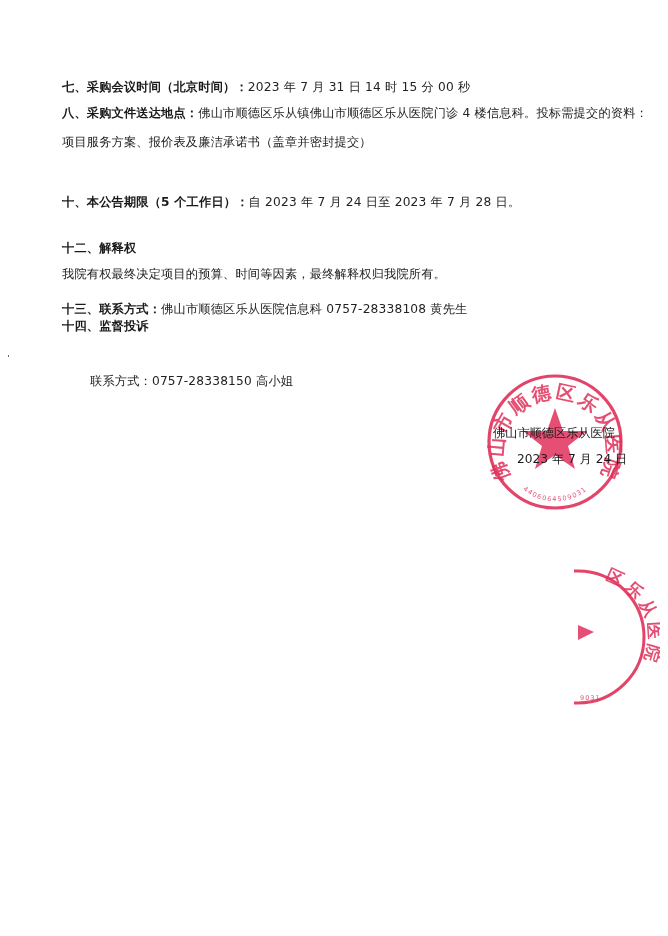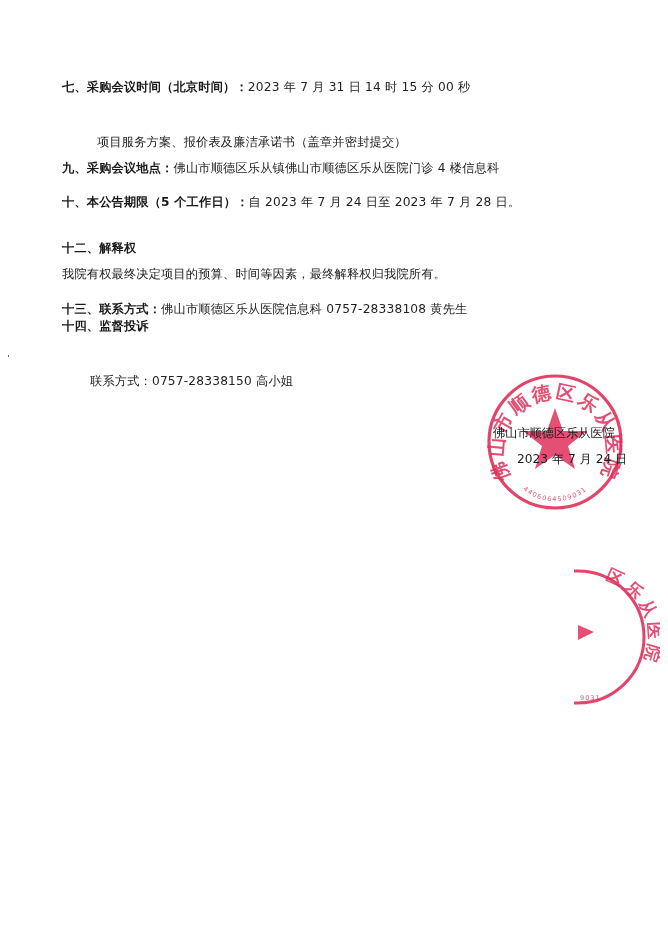--- a/index.html
+++ b/index.html
@@ -24,27 +24,27 @@
 </style>
 </head>
 <body>
 
 <div class="page">
 
   <div class="line" style="top:79px;">
     <span class="h">七、采购会议时间（北京时间）：</span><span class="t">2023 年 7 月 31 日 14 时 15 分 00 秒</span>
   </div>
 
-  <div class="line" style="top:134px;margin-left:35px;">
+  <div class="line" style="top:105px;">
+    <span class="h">八、采购文件送达地点：</span><span class="t">佛山市顺德区乐从镇佛山市顺德区乐从医院门诊 4 楼信息科。投标需提交的资料：</span>
+  </div>
+  <div class="line" style="top:134px;">
     <span class="t">项目服务方案、报价表及廉洁承诺书（盖章并密封提交）</span>
   </div>
 
-  <div class="line" style="top:160px;">
-    <span class="h">九、采购会议地点：</span><span class="t">佛山市顺德区乐从镇佛山市顺德区乐从医院门诊 4 楼信息科</span>
-  </div>
 
   <div class="line" style="top:194px;">
     <span class="h">十、本公告期限（5 个工作日）：</span><span class="t">自 2023 年 7 月 24 日至 2023 年 7 月 28 日。</span>
   </div>
 
 
   <div class="line" style="top:240px;">
     <span class="h">十二、解释权</span>
   </div>
   <div class="line" style="top:266px;">

